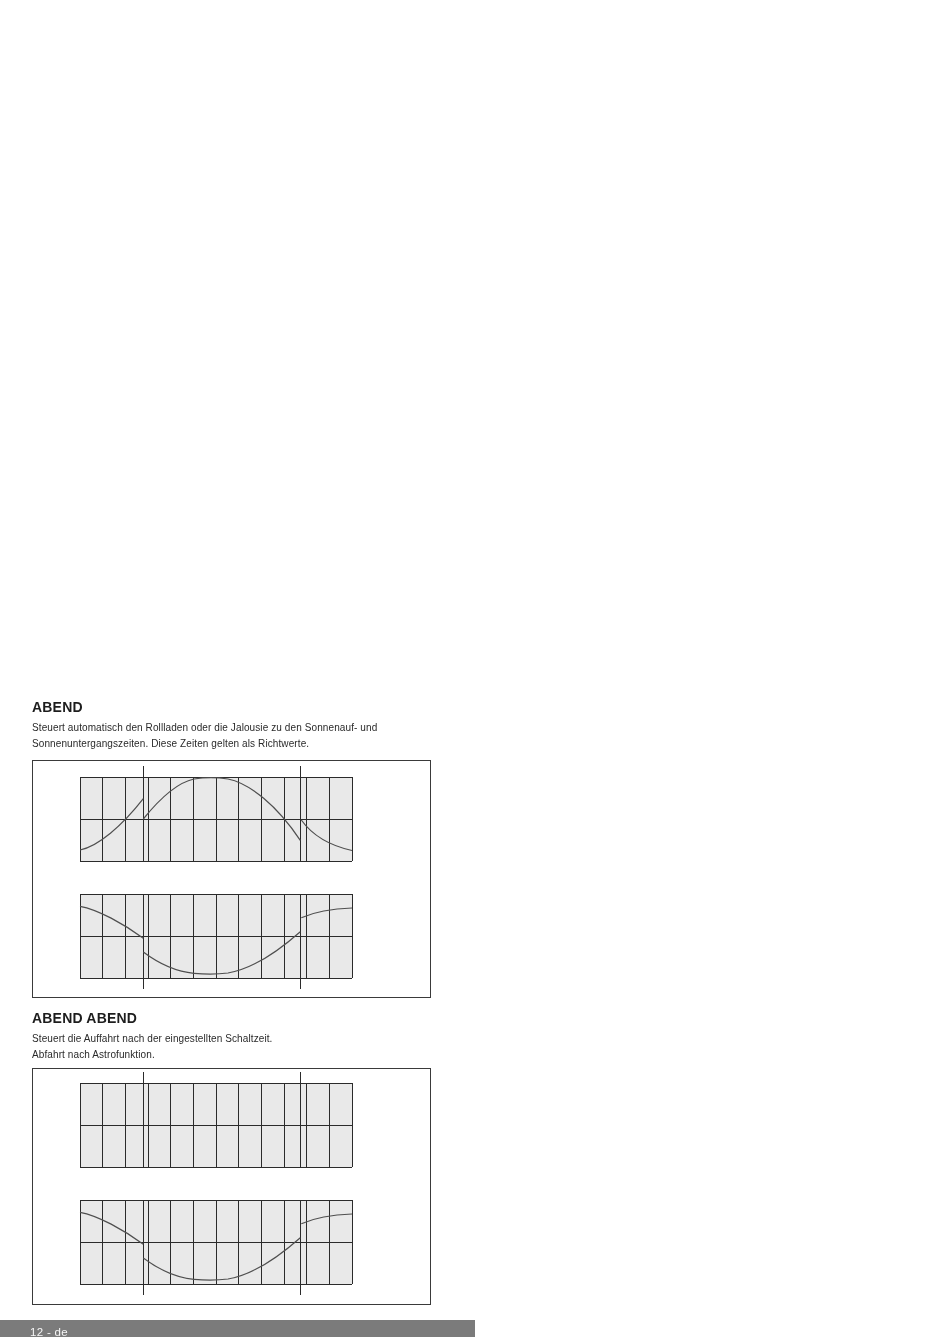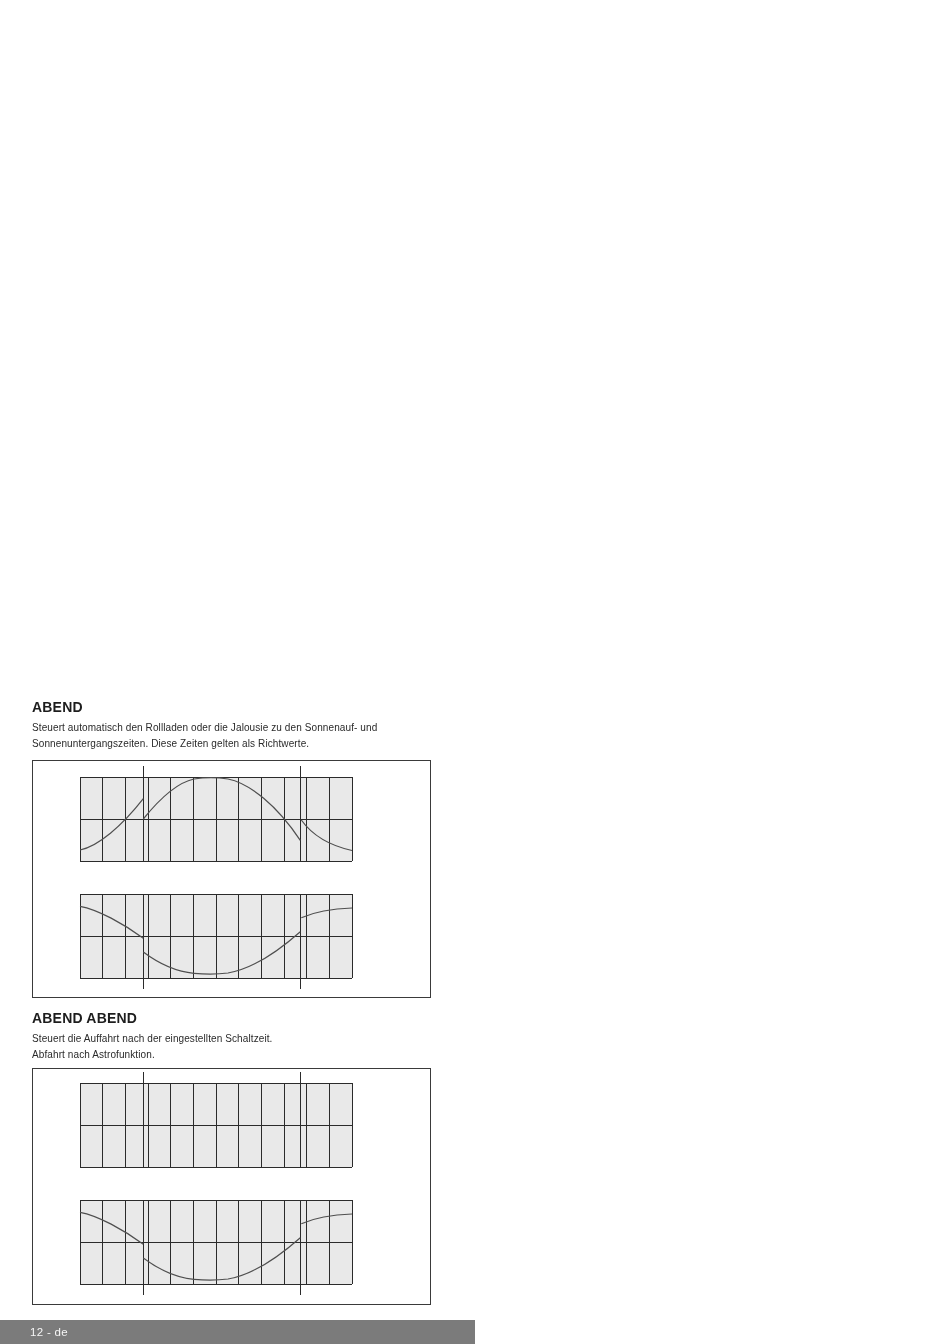--- a/index.html
+++ b/index.html
@@ -16,21 +16,21 @@
   .sec p{
     margin:0;font-size:10px;line-height:15.6px;color:#2a2a2a;letter-spacing:.1px;
   }
   .figure-box{
     position:absolute;left:32px;width:399px;background:#ffffff;
     border:1px solid #3a3a3a;box-sizing:border-box;
   }
   .diagram{position:absolute;left:45px;width:276px;height:108px;}
   .diagram svg{display:block;}
   .footer-bar{
-    position:absolute;left:0;top:1320px;width:475px;height:24px;
+    position:absolute;left:0;top:1320px;width:475px;height:17px;
   }
   .footer-bar span{
     display:block;padding-left:30px;font-size:11.5px;line-height:24px;letter-spacing:.3px;
   }
 </style>
 </head>
 <body style="background: rgb(255, 255, 255);">
 
 <div>
 

